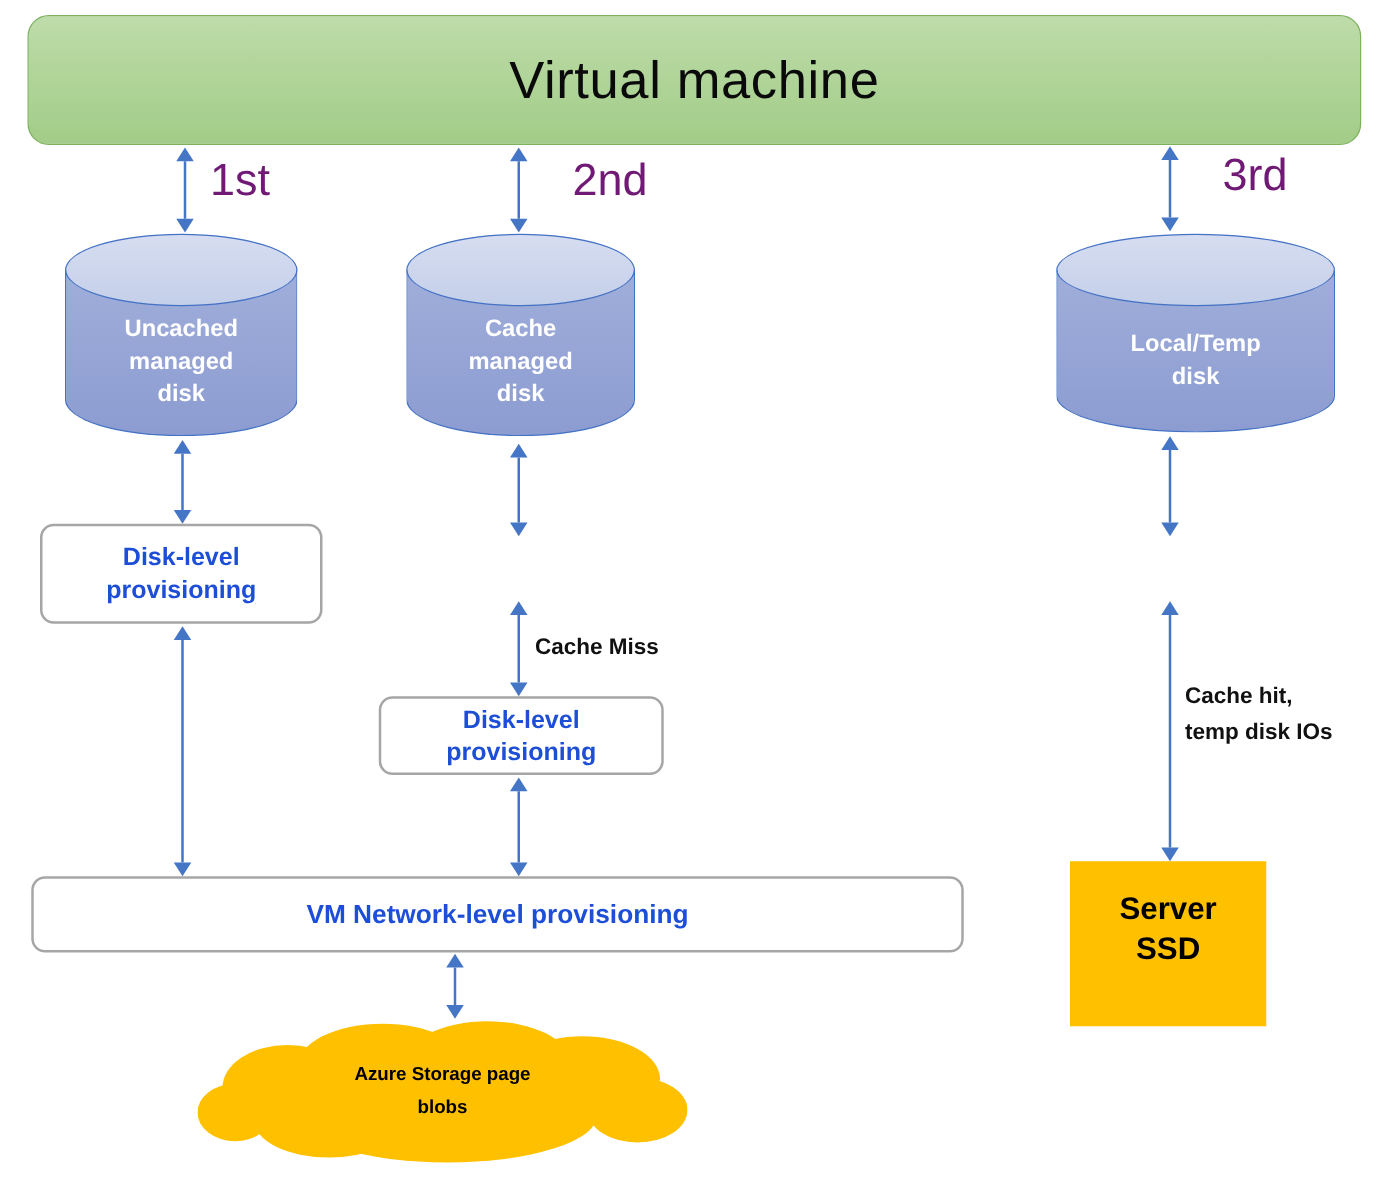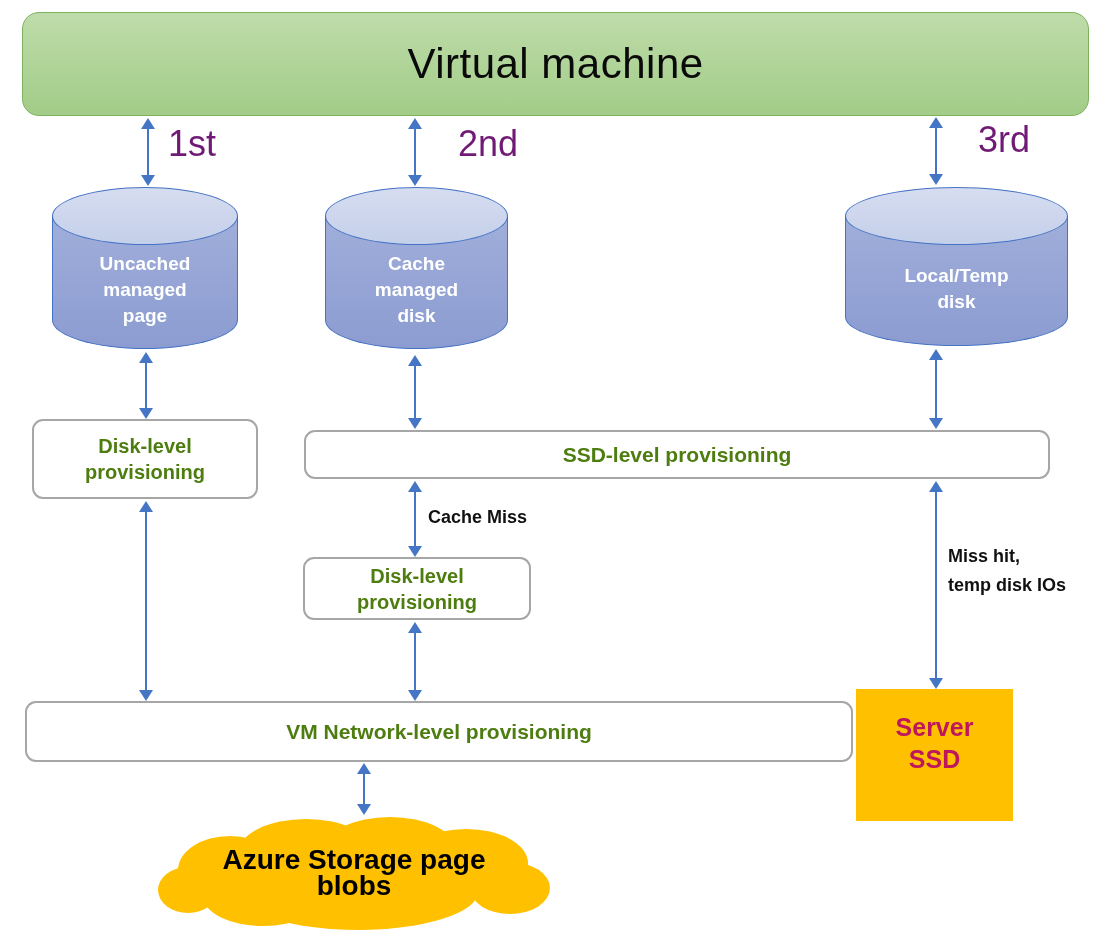--- a/index.html
+++ b/index.html
@@ -42,44 +42,44 @@
     display:flex;align-items:center;justify-content:center;
     color:#ffffff;font-weight:bold;font-size:19px;line-height:26px;
     text-align:center;white-space:pre-line;
   }
   
   .prov-box{
     background:#ffffff;
     border:2px solid #a6a6a6;
     border-radius:11px;
     display:flex;align-items:center;justify-content:center;
-    color:#4d7c0f;font-weight:bold;text-align:center;
+    color:#1d4ed8;font-weight:bold;text-align:center;
     white-space:pre-line;
     box-sizing:border-box;
   }
   
   .rank-label{font-size:36px;color:#701a75;line-height:40px;}
   .note{font-weight:bold;color:#111111;font-size:18px;line-height:29px;white-space:pre-line;}
   
   .server-ssd{
     left:856px;top:689px;width:157px;height:132px;
     background:#ffc000;
     display:flex;justify-content:center;
     padding-top:22px;box-sizing:border-box;
-    color:#be185d;font-weight:bold;font-size:25px;line-height:32px;
+    color:#000000;font-weight:bold;font-size:25px;line-height:32px;
     text-align:center;white-space:pre-line;
   }
   
   .cloud-wrap{left:158px;top:808px;width:392px;height:124px;}
   .cloud-svg{position:absolute;left:0;top:0;}
   .cloud-label{
     position:absolute;left:0;top:0;width:100%;height:100%;
     display:flex;align-items:center;justify-content:center;
     padding-top:6px;box-sizing:border-box;
-    color:#000000;font-weight:bold;font-size:28px;line-height:26px;
+    color:#000000;font-weight:bold;font-size:15px;line-height:26px;
     text-align:center;white-space:pre-line;
   }
   
   .varrow{
     position:absolute;width:16px;
     display:flex;flex-direction:column;align-items:center;
   }
   .varrow .line{flex:1;width:2.6px;background:#4576c6;}
   .ah{width:0;height:0;flex:0 0 auto;}
   .ah.up{border-left:7px solid transparent;border-right:7px solid transparent;border-bottom:11px solid #4576c6;}
@@ -112,21 +112,21 @@
 
   <div class="abs rank-label" style="left:168px;top:124px;">1st</div>
   <div class="abs rank-label" style="left:458px;top:124px;">2nd</div>
   <div class="abs rank-label" style="left:978px;top:120px;">3rd</div>
 
   <div class="abs cylinder" style="left:52px;top:187px;width:186px;height:162px;">
     <div class="cyl-body"></div>
     <div class="cyl-top"></div>
     <div class="cyl-label">Uncached
 managed
-page</div>
+disk</div>
   </div>
   <div class="abs cylinder" style="left:325px;top:187px;width:183px;height:162px;">
     <div class="cyl-body"></div>
     <div class="cyl-top"></div>
     <div class="cyl-label">Cache
 managed
 disk</div>
   </div>
   <div class="abs cylinder" style="left:845px;top:187px;width:183px;height:159px;padding-left:40px;">
     <div class="cyl-body"></div>
@@ -148,23 +148,20 @@
   <div class="varrow" style="left:928px;top:349px;height:80px;">
       <span class="ah up"></span>
       <span class="line"></span>
       <span class="ah down"></span>
     </div>
 
   <div class="abs prov-box" style="left:32px;top:419px;width:226px;height:80px;font-size:20px;line-height:26px;">
     <span style="white-space:pre-line;">Disk-level
 provisioning</span>
   </div>
-  <div class="abs prov-box" style="left:304px;top:430px;width:746px;height:49px;font-size:21px;">
-    <span>SSD-level provisioning</span>
-  </div>
 
   <div class="varrow" style="left:407px;top:481px;height:76px;">
       <span class="ah up"></span>
       <span class="line"></span>
       <span class="ah down"></span>
     </div>
   <div class="abs note" style="left:428px;top:503px;">Cache Miss</div>
 
   <div class="abs prov-box" style="left:303px;top:557px;width:228px;height:63px;font-size:20px;line-height:26px;">
     <span style="white-space:pre-line;">Disk-level
@@ -180,24 +177,24 @@
       <span class="ah up"></span>
       <span class="line"></span>
       <span class="ah down"></span>
     </div>
   <div class="varrow" style="left:928px;top:481px;height:208px;">
       <span class="ah up"></span>
       <span class="line"></span>
       <span class="ah down"></span>
     </div>
 
-  <div class="abs note" style="left:948px;top:542px;">Miss hit,
+  <div class="abs note" style="left:948px;top:542px;">Cache hit,
 temp disk IOs</div>
 
-  <div class="abs prov-box" style="left:25px;top:701px;width:828px;height:61px;font-size:21px;">
+  <div class="abs prov-box" style="left:25px;top:701px;width:746px;height:61px;font-size:21px;">
     <span>VM Network-level provisioning</span>
   </div>
 
   <div class="abs server-ssd">
     <span>Server
 SSD</span>
   </div>
 
   <div class="varrow" style="left:356px;top:763px;height:52px;">
       <span class="ah up"></span>

